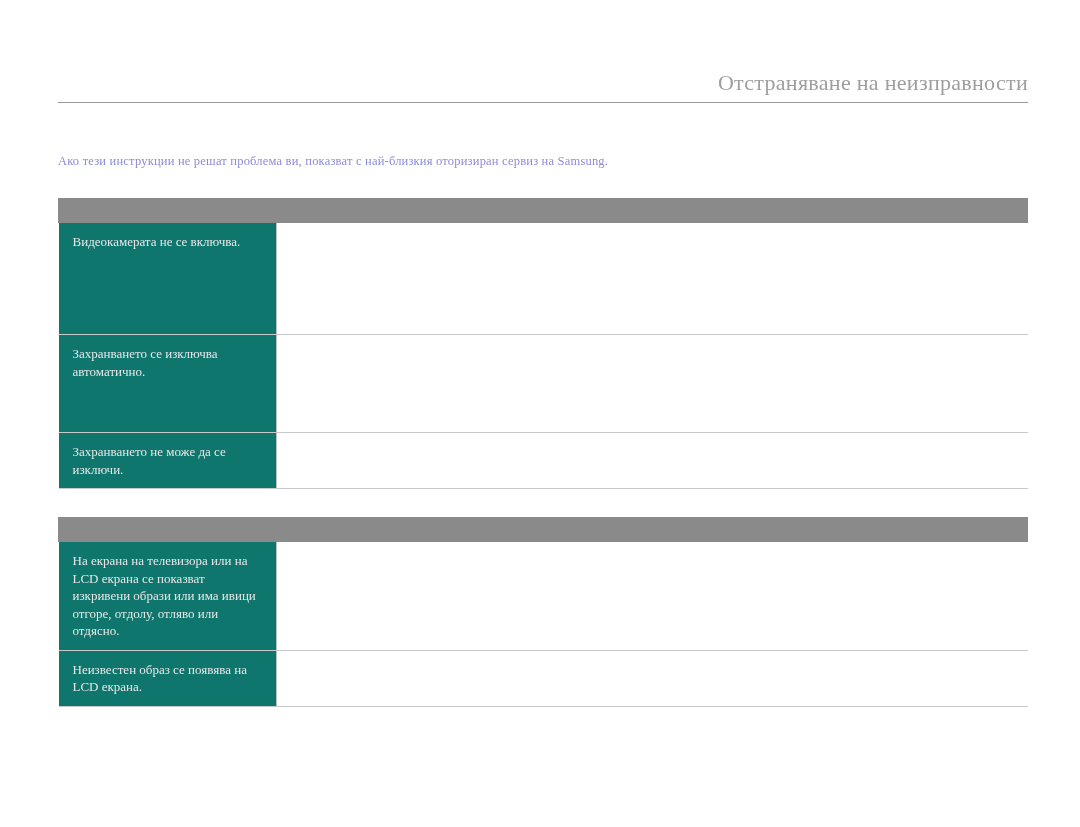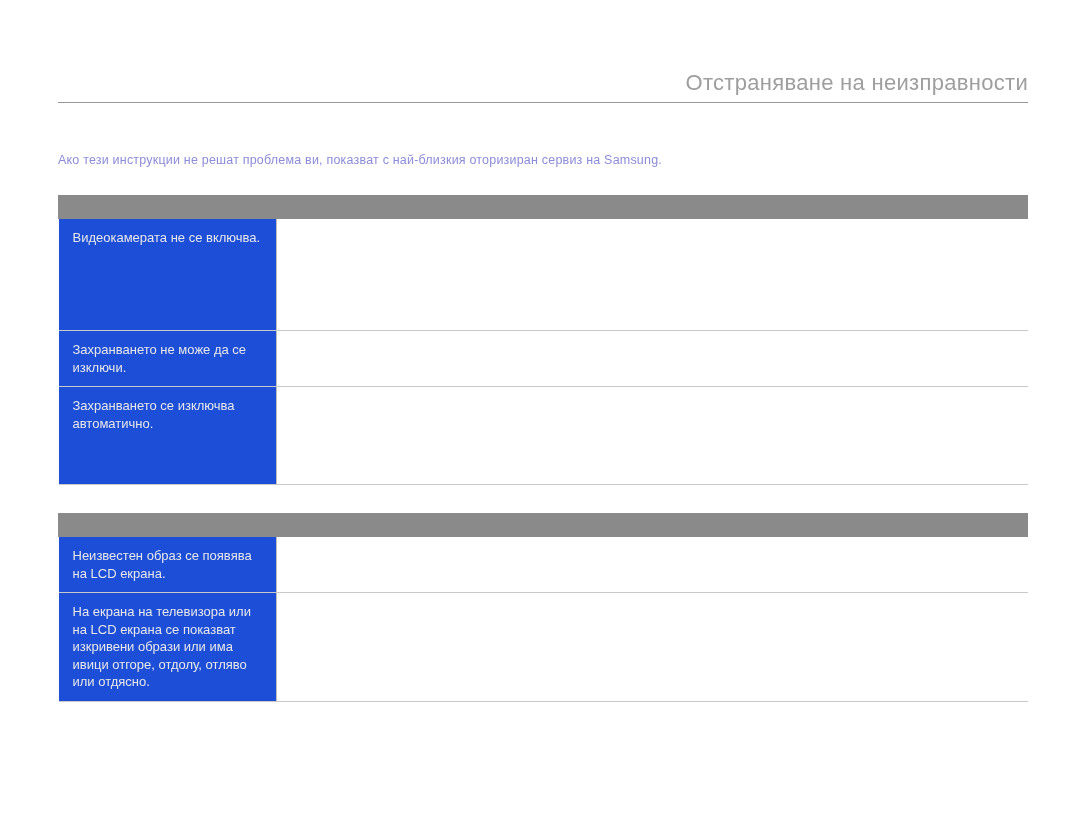--- a/index.html
+++ b/index.html
@@ -7,20 +7,21 @@
     background: #ffffff;
     font-family: Arial, Helvetica, sans-serif;
     font-size: 13px;
     color: #333;
     width: 1080px;
     height: 827px;
     position: relative;
   }
   .page {
     padding: 70px 52px 40px 58px;
+    font-family: Liberation Serif, serif;
   }
   .title-line {
     border-bottom: 1px solid #999;
     padding-bottom: 6px;
     margin-bottom: 28px;
     text-align: right;
   }
   .title {
     font-size: 22px;
     color: #9e9e9e;
@@ -56,21 +57,21 @@
     font-size: 12px;
     text-align: center;
     padding: 4px 6px;
     border: 1px solid #8a8a8a;
   }
   table.trouble td {
     border-bottom: 1px solid #c9c9c9;
     vertical-align: top;
   }
   table.trouble td.sym {
-    background: #1d4ed8;
+    background: #0f766e;
     color: #e7e7e7;
     padding: 10px 12px 10px 14px;
     font-size: 13px;
     line-height: 1.35;
     border-right: 1px solid #bdbdbd;
   }
   table.trouble td.sol {
     background: #ffffff;
     padding: 10px 12px;
     font-size: 13px;
@@ -115,50 +116,50 @@
         <th>&nbsp;</th>
         <th>&nbsp;</th>
       </tr>
     </thead>
     <tbody>
       <tr>
         <td class="sym tall">Видеокамерата не се включва.</td>
         <td class="sol"></td>
       </tr>
       <tr>
-        <td class="sym short">Захранването не може да се изключи.</td>
+        <td class="sym med">Захранването се изключва автоматично.</td>
         <td class="sol"></td>
       </tr>
       <tr>
-        <td class="sym med">Захранването се изключва автоматично.</td>
+        <td class="sym short">Захранването не може да се изключи.</td>
         <td class="sol"></td>
       </tr>
     </tbody>
   </table>
 
   <div class="gap"></div>
 
   <table class="trouble">
     <colgroup>
         <col class="c1">
         <col>
       </colgroup>
     <thead>
       <tr>
         <th>&nbsp;</th>
         <th>&nbsp;</th>
       </tr>
     </thead>
     <tbody>
       <tr>
-        <td class="sym short">Неизвестен образ се появява на LCD екрана.</td>
+        <td class="sym" style="height:104px">На екрана на телевизора или на LCD екрана се показват изкривени образи или има ивици отгоре, отдолу, отляво или отдясно.</td>
         <td class="sol"></td>
       </tr>
       <tr>
-        <td class="sym" style="height:104px">На екрана на телевизора или на LCD екрана се показват изкривени образи или има ивици отгоре, отдолу, отляво или отдясно.</td>
+        <td class="sym short">Неизвестен образ се появява на LCD екрана.</td>
         <td class="sol"></td>
       </tr>
     </tbody>
   </table>
 
 </div>
 
 <div class="page-num">&nbsp;</div>
 
 </body></html>

